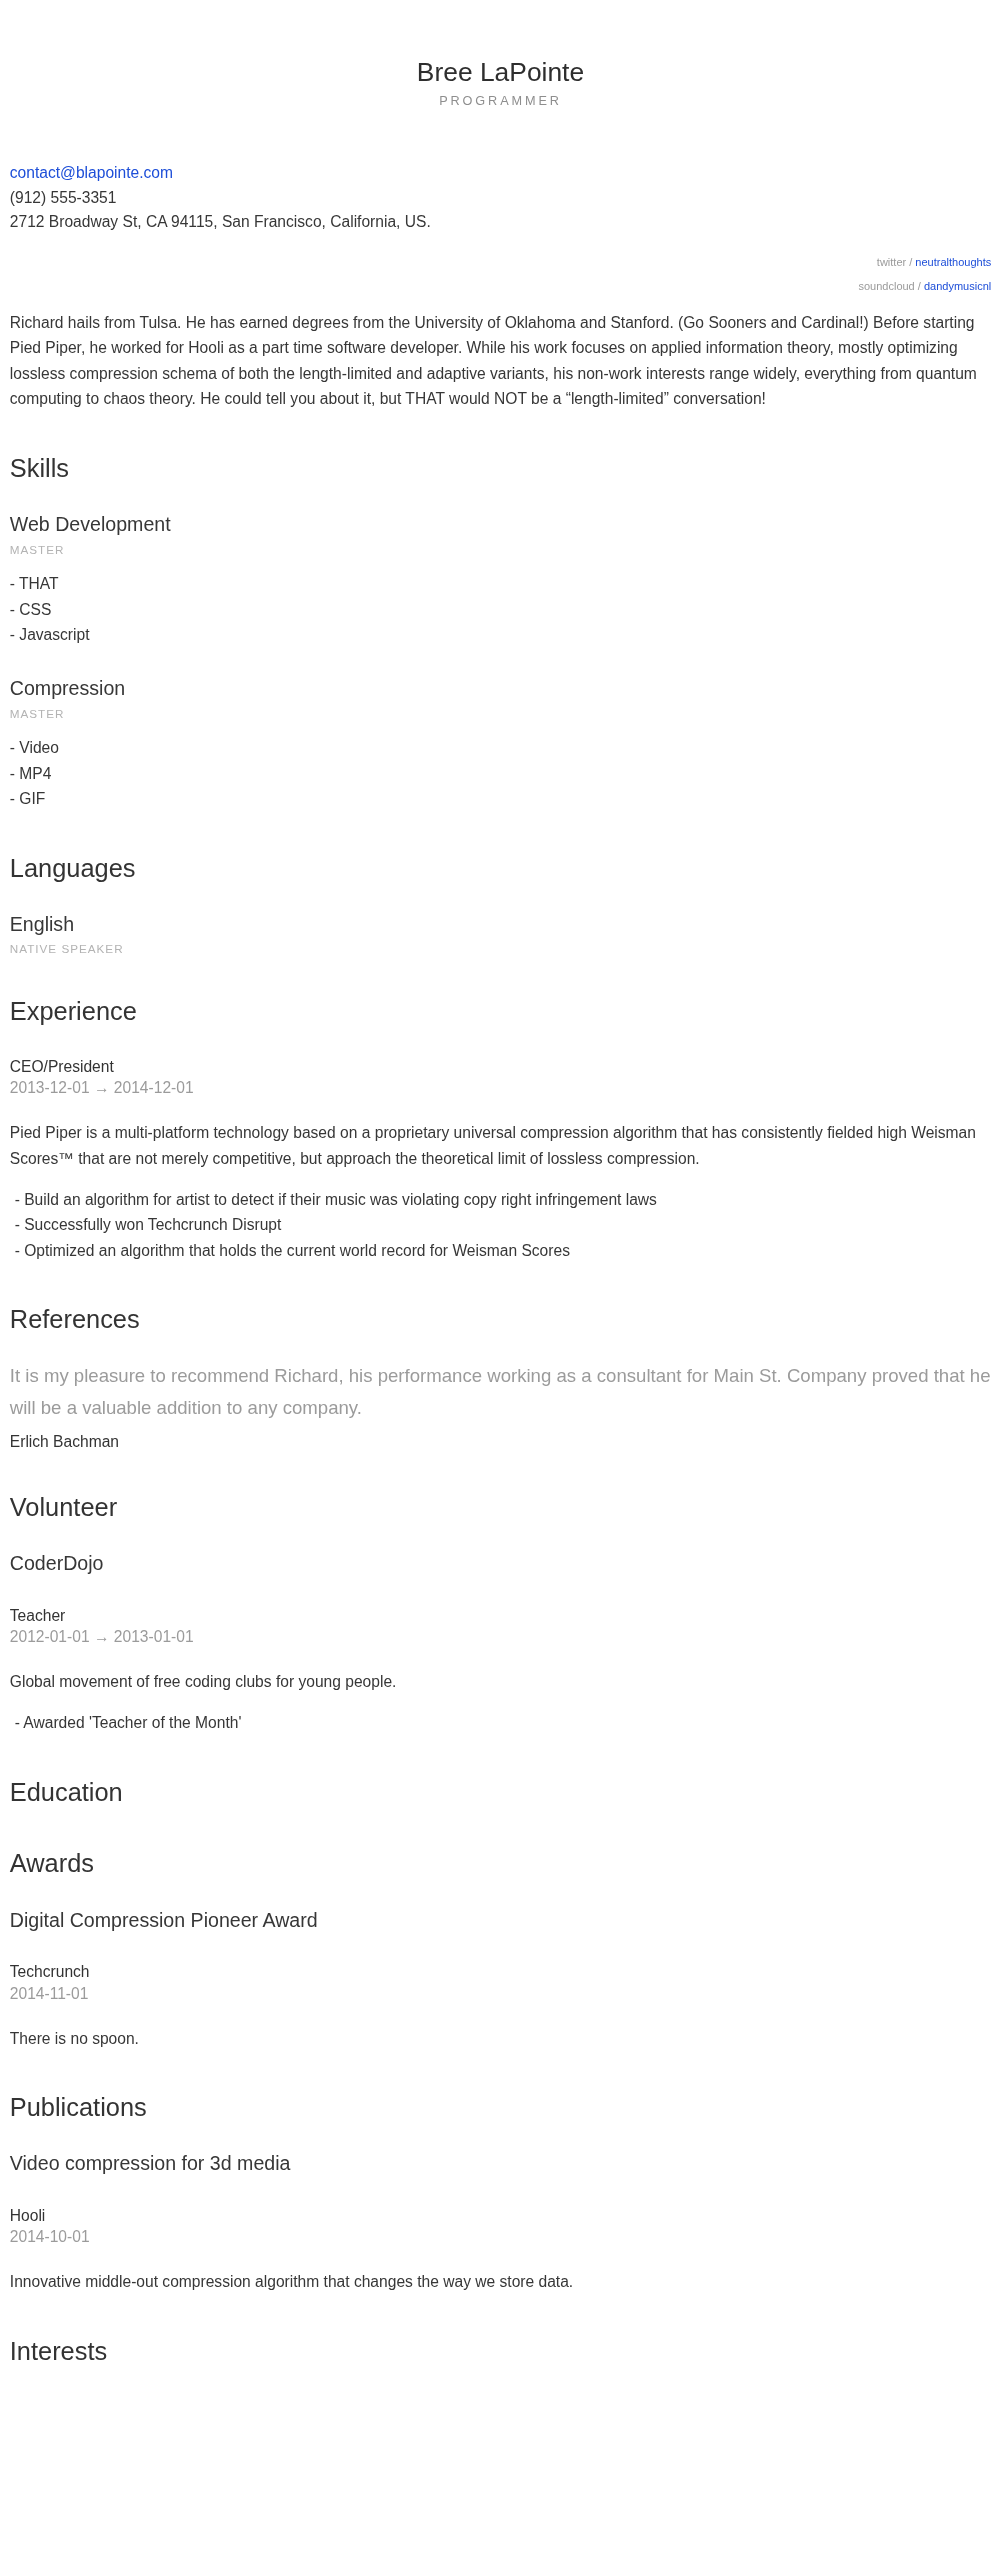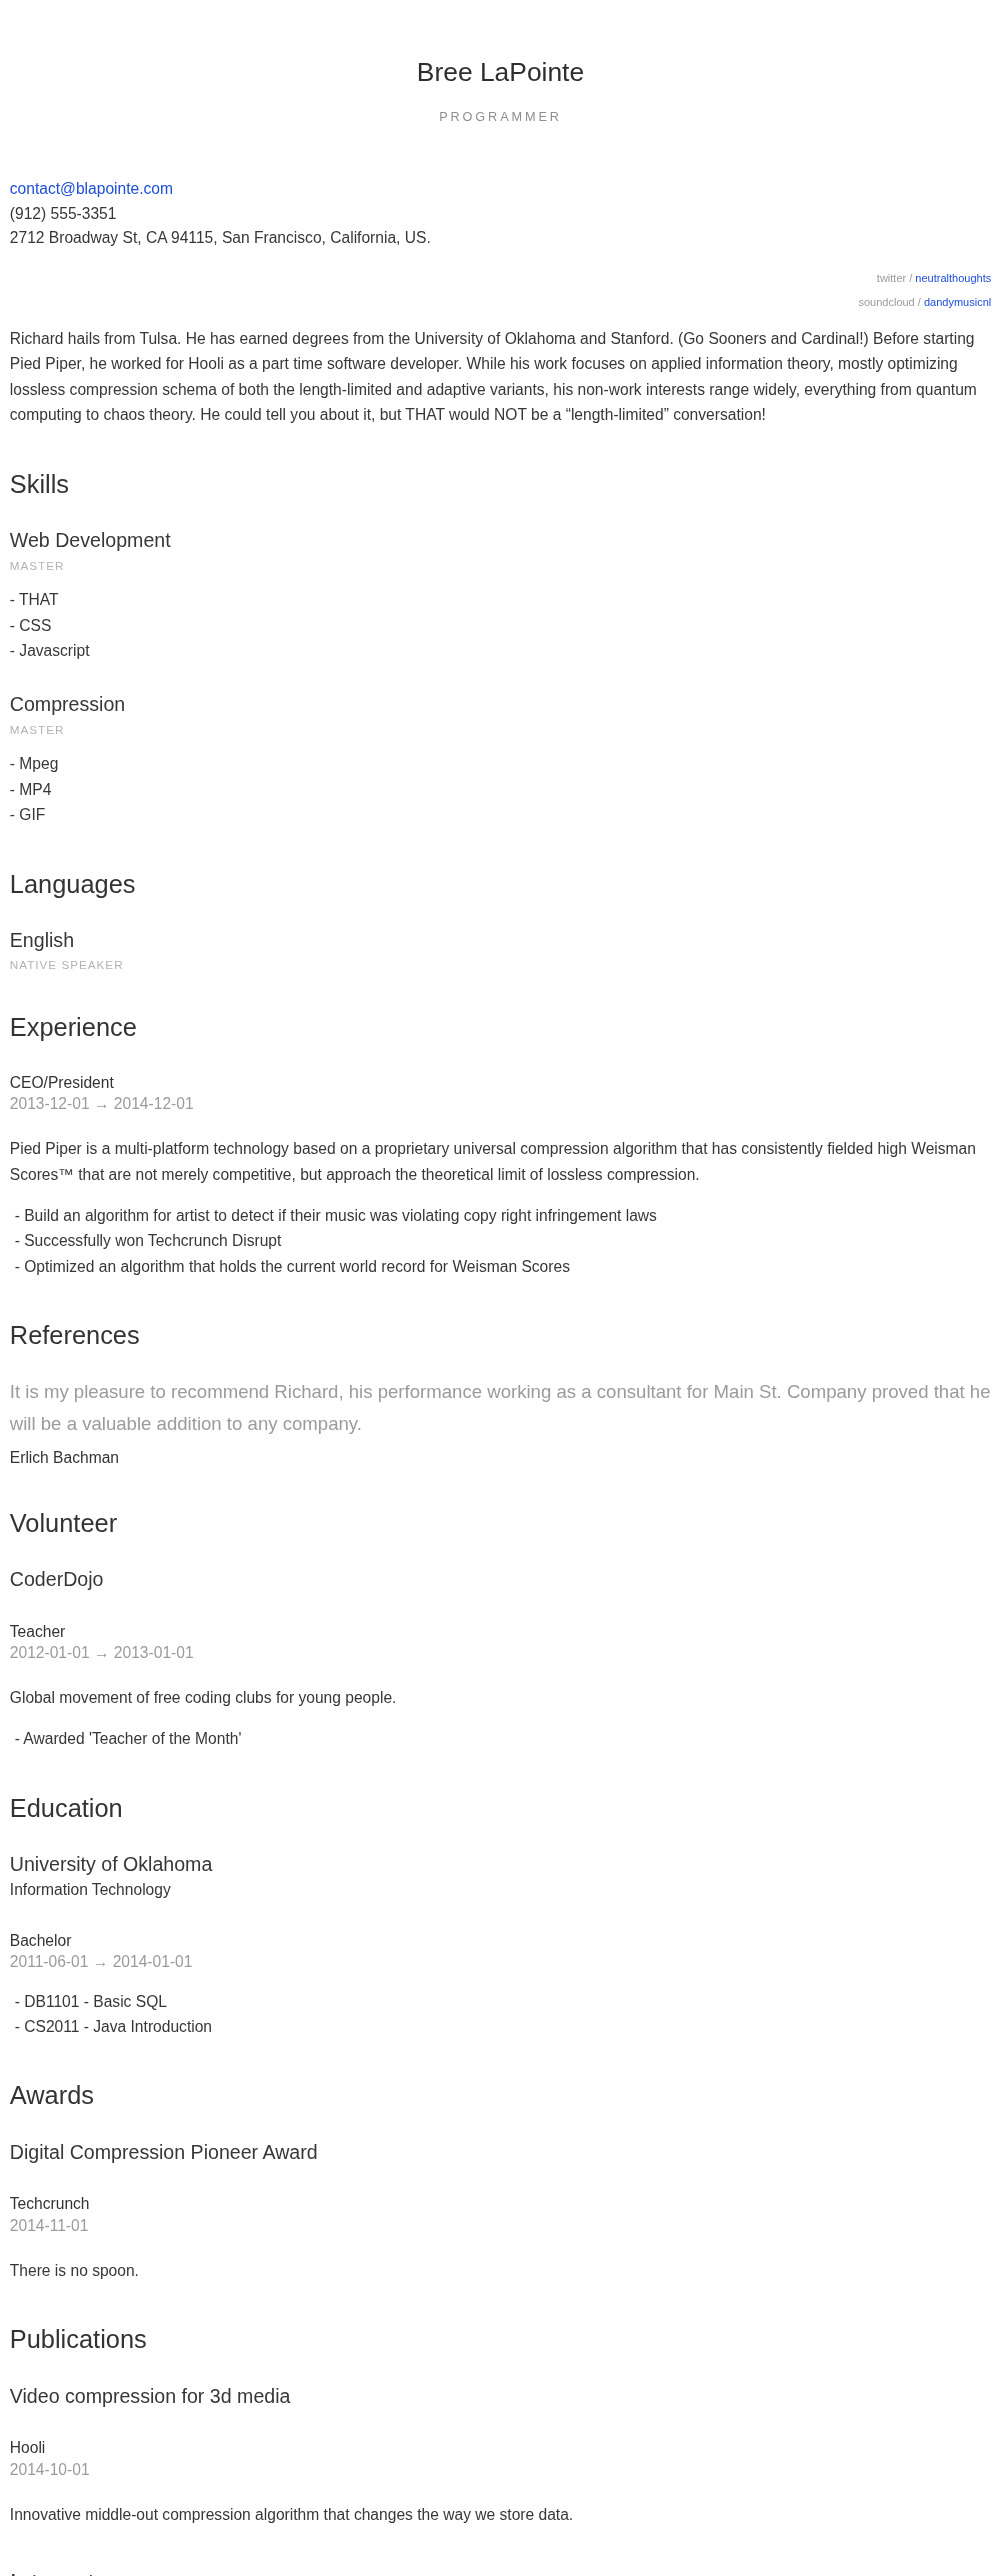--- a/index.html
+++ b/index.html
@@ -10,21 +10,21 @@
     background: #ffffff;
     font-family: "Liberation Sans", "DejaVu Sans", sans-serif;
     color: #373737;
     -webkit-font-smoothing: antialiased;
   }
   .page { padding: 0 9.8px 59px 9.8px; }
 
   
   .header { text-align: center; padding-top: 57px; }
   .name { font-size: 26.4px; font-weight: 400; color: #2e2e2e; margin: 0; line-height: 1.15; }
-  .label { margin-top: 23px; font-size: 12.7px; color: #8e8e8e; letter-spacing: 2.9px; text-transform: uppercase; }
+  .label { margin-top: 7px; font-size: 12.7px; color: #8e8e8e; letter-spacing: 2.9px; text-transform: uppercase; }
 
   
   .contact { margin-top: 53px; font-size: 15.6px; line-height: 24.4px; }
   .contact .line { display: block; }
   a.link { color: #1d4ed8; text-decoration: none; cursor: pointer; }
   .socials { margin-top: 15px; text-align: right; font-size: 11px; line-height: 24.4px; }
   .socials .network, .socials .sep { color: #9b9b9b; }
 
   
   .about { margin-top: 11.7px; font-size: 15.6px; line-height: 25.4px; color: #373737; }
@@ -88,21 +88,21 @@
         <li>THAT</li>
         <li>CSS</li>
         <li>Javascript</li>
       </ul>
     </div>
 
     <div>
       <h3 class="item-title">Compression</h3>
       <div class="level">MASTER</div>
       <ul class="plain">
-        <li>Mpeg</li>
+        <li>Video</li>
         <li>MP4</li>
         <li>GIF</li>
       </ul>
     </div>
   </section>
 
   <section>
     <h2 class="section-title">Languages</h2>
     <div>
       <h3 class="item-title">English</h3>
@@ -140,30 +140,20 @@
       <div class="dates">2012-01-01 → 2013-01-01</div>
       <p class="body-text">Global movement of free coding clubs for young people.</p>
       <ul class="plain indented">
         <li>Awarded 'Teacher of the Month'</li>
       </ul>
     </div>
   </section>
 
   <section>
     <h2 class="section-title">Education</h2>
-    <div>
-      <h3 class="item-title">University of Oklahoma</h3>
-      <div class="subline">Information Technology</div>
-      <div class="position">Bachelor</div>
-      <div class="dates">2011-06-01 → 2014-01-01</div>
-      <ul class="plain indented">
-        <li>DB1101 - Basic SQL</li>
-        <li>CS2011 - Java Introduction</li>
-      </ul>
-    </div>
   </section>
 
   <section>
     <h2 class="section-title awards-gap">Awards</h2>
     <div>
       <h3 class="item-title">Digital Compression Pioneer Award</h3>
       <div class="position">Techcrunch</div>
       <div class="date">2014-11-01</div>
       <p class="body-text">There is no spoon.</p>
     </div>

